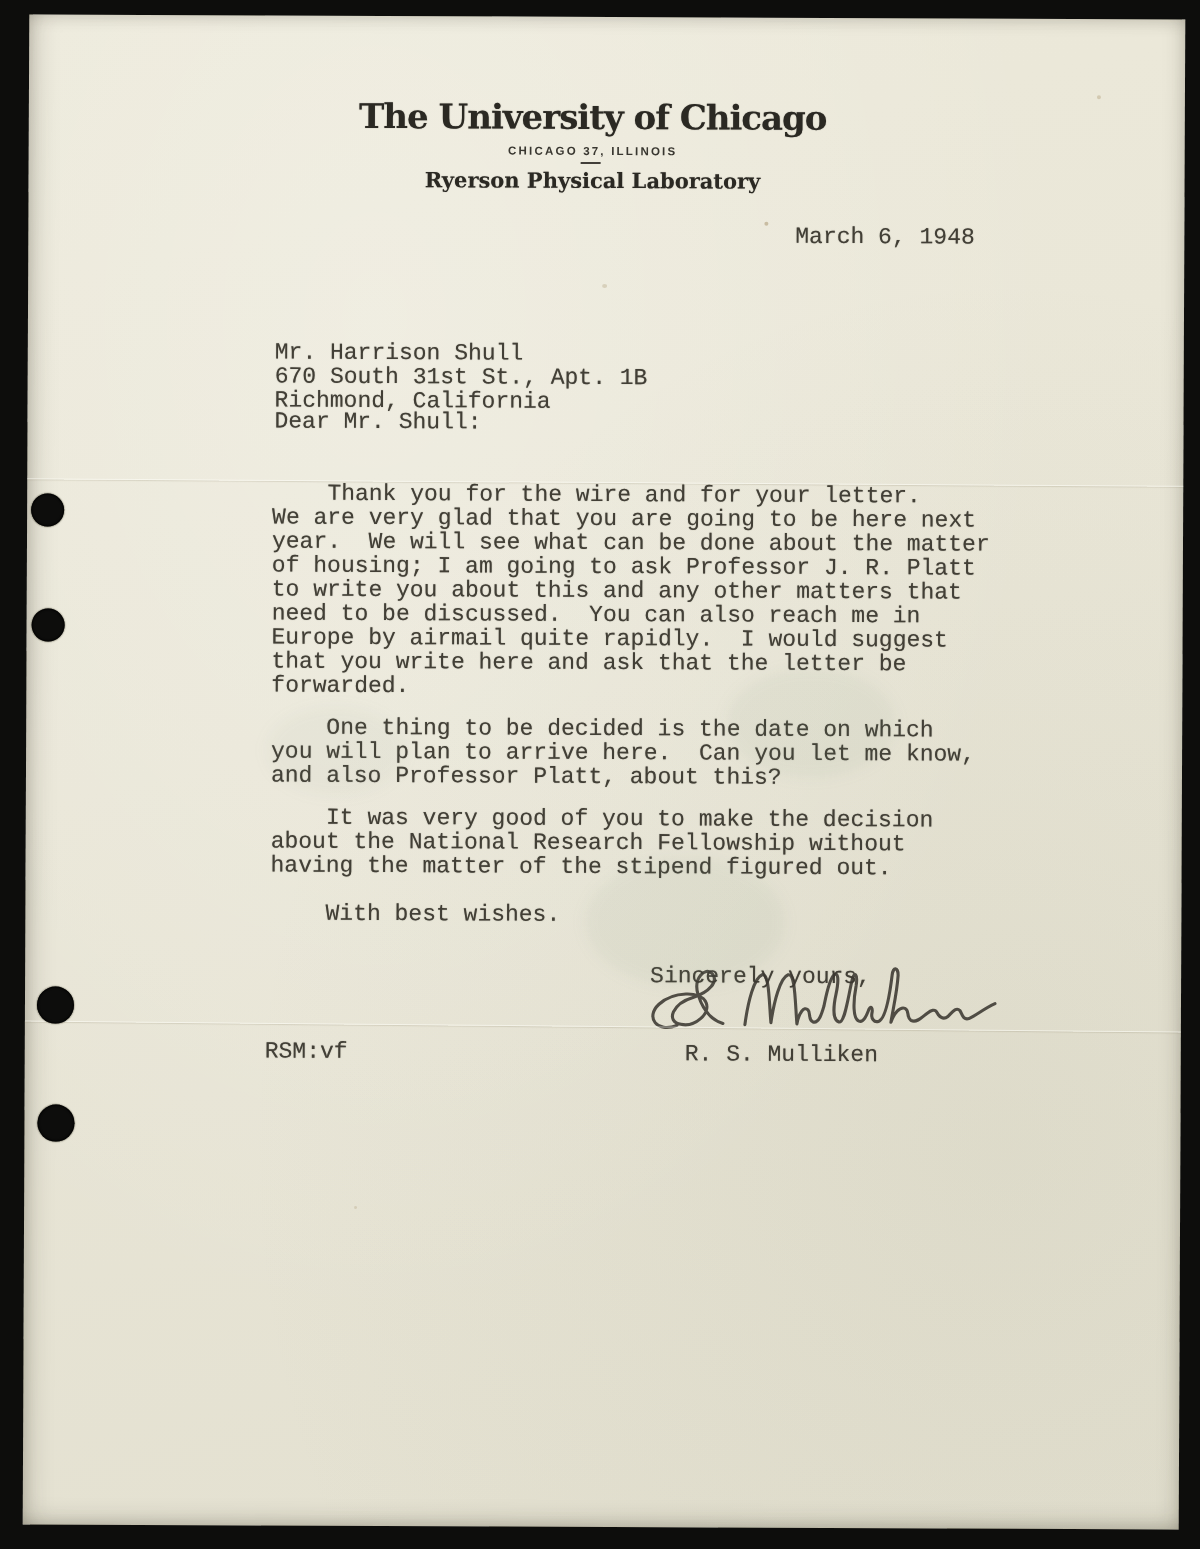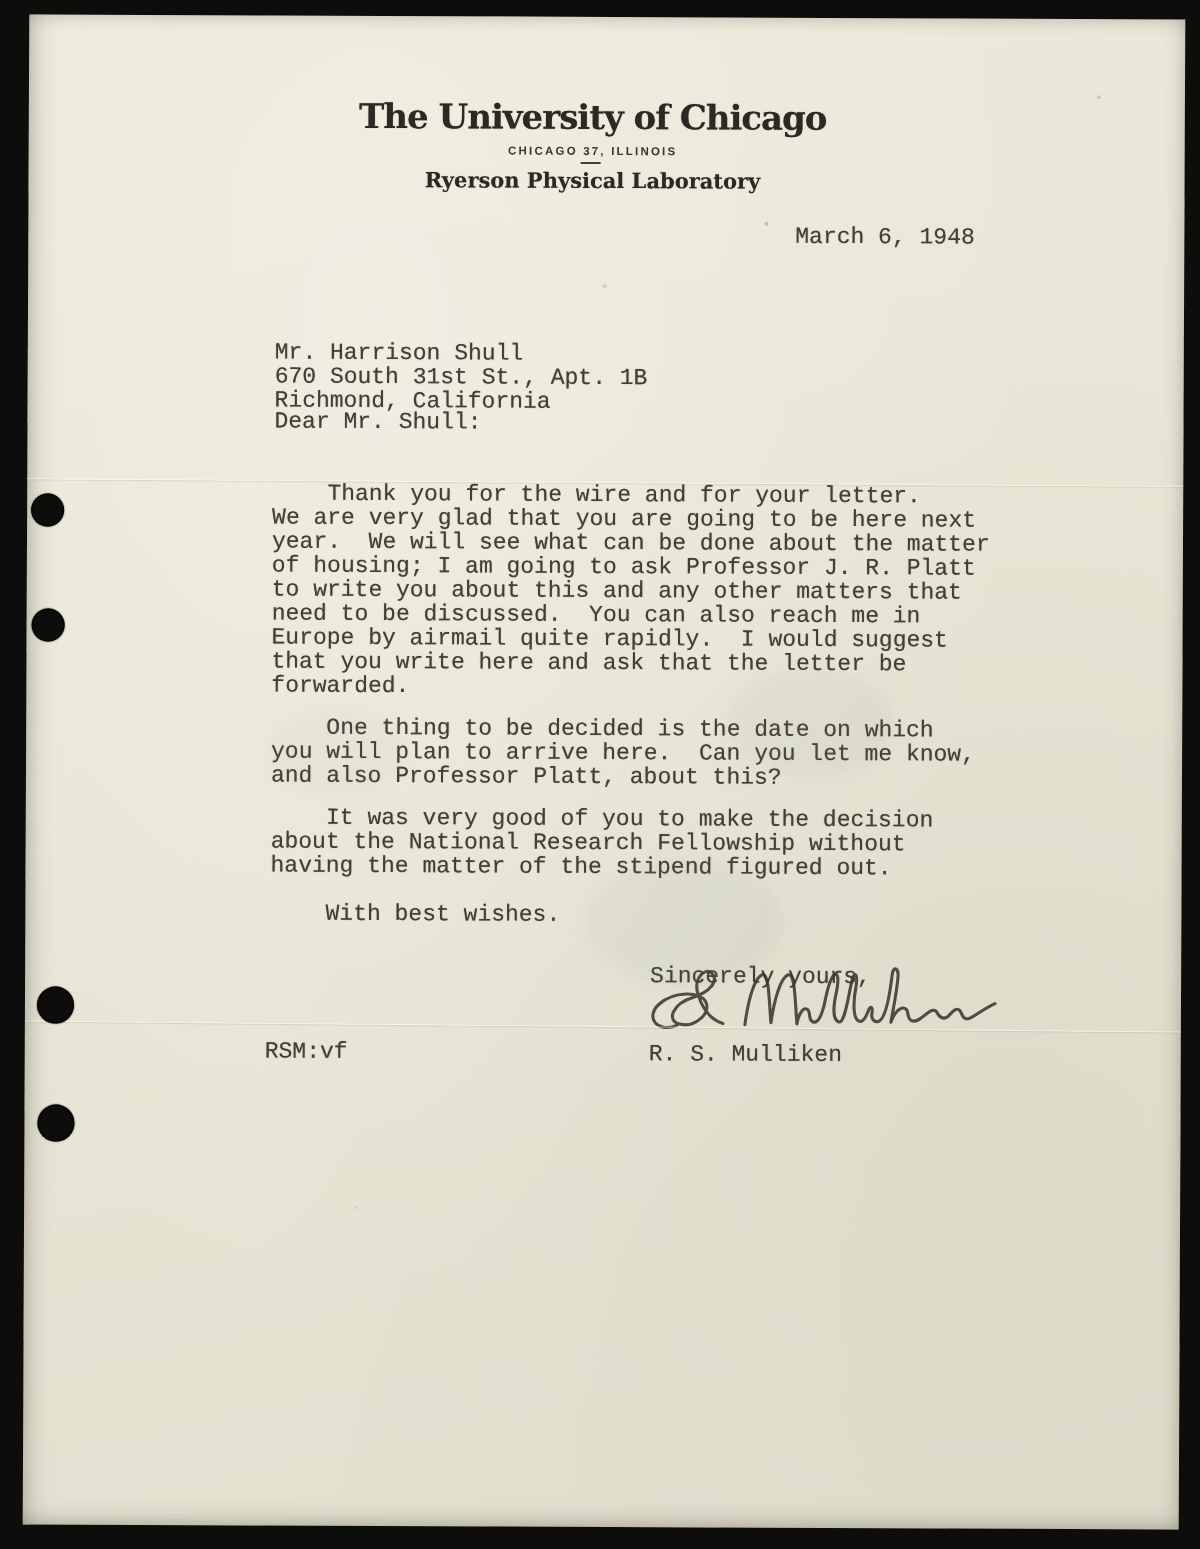--- a/index.html
+++ b/index.html
@@ -80,21 +80,21 @@
     text-shadow:0 0 1px rgba(66,63,54,0.55);
   }
   .date-line      {left:767px; top:207px;}
   .recipient      {left:247px; top:325px;}
   .salutation     {left:247px; top:394px;font-family:Liberation Mono, monospace;}
   .para-1         {left:245px; top:466px;}
   .para-2         {left:245px; top:700px;}
   .para-3         {left:245px; top:790px;}
   .para-wishes    {left:245px; top:886px;}
   .closing        {left:625px; top:929px;margin-top:18px;}
-  .signature-name {left:624px; top:1025px;}
+  .signature-name {left:660px; top:1025px;}
   .initials       {left:240px; top:1024px;}
   
   .sig-svg{
     position:absolute; left:618px; top:944px;
     width:390px; height:95px;
   }
   .sig-svg path{
     fill:none;
     stroke:#3b3831;
     stroke-width:3.1;

